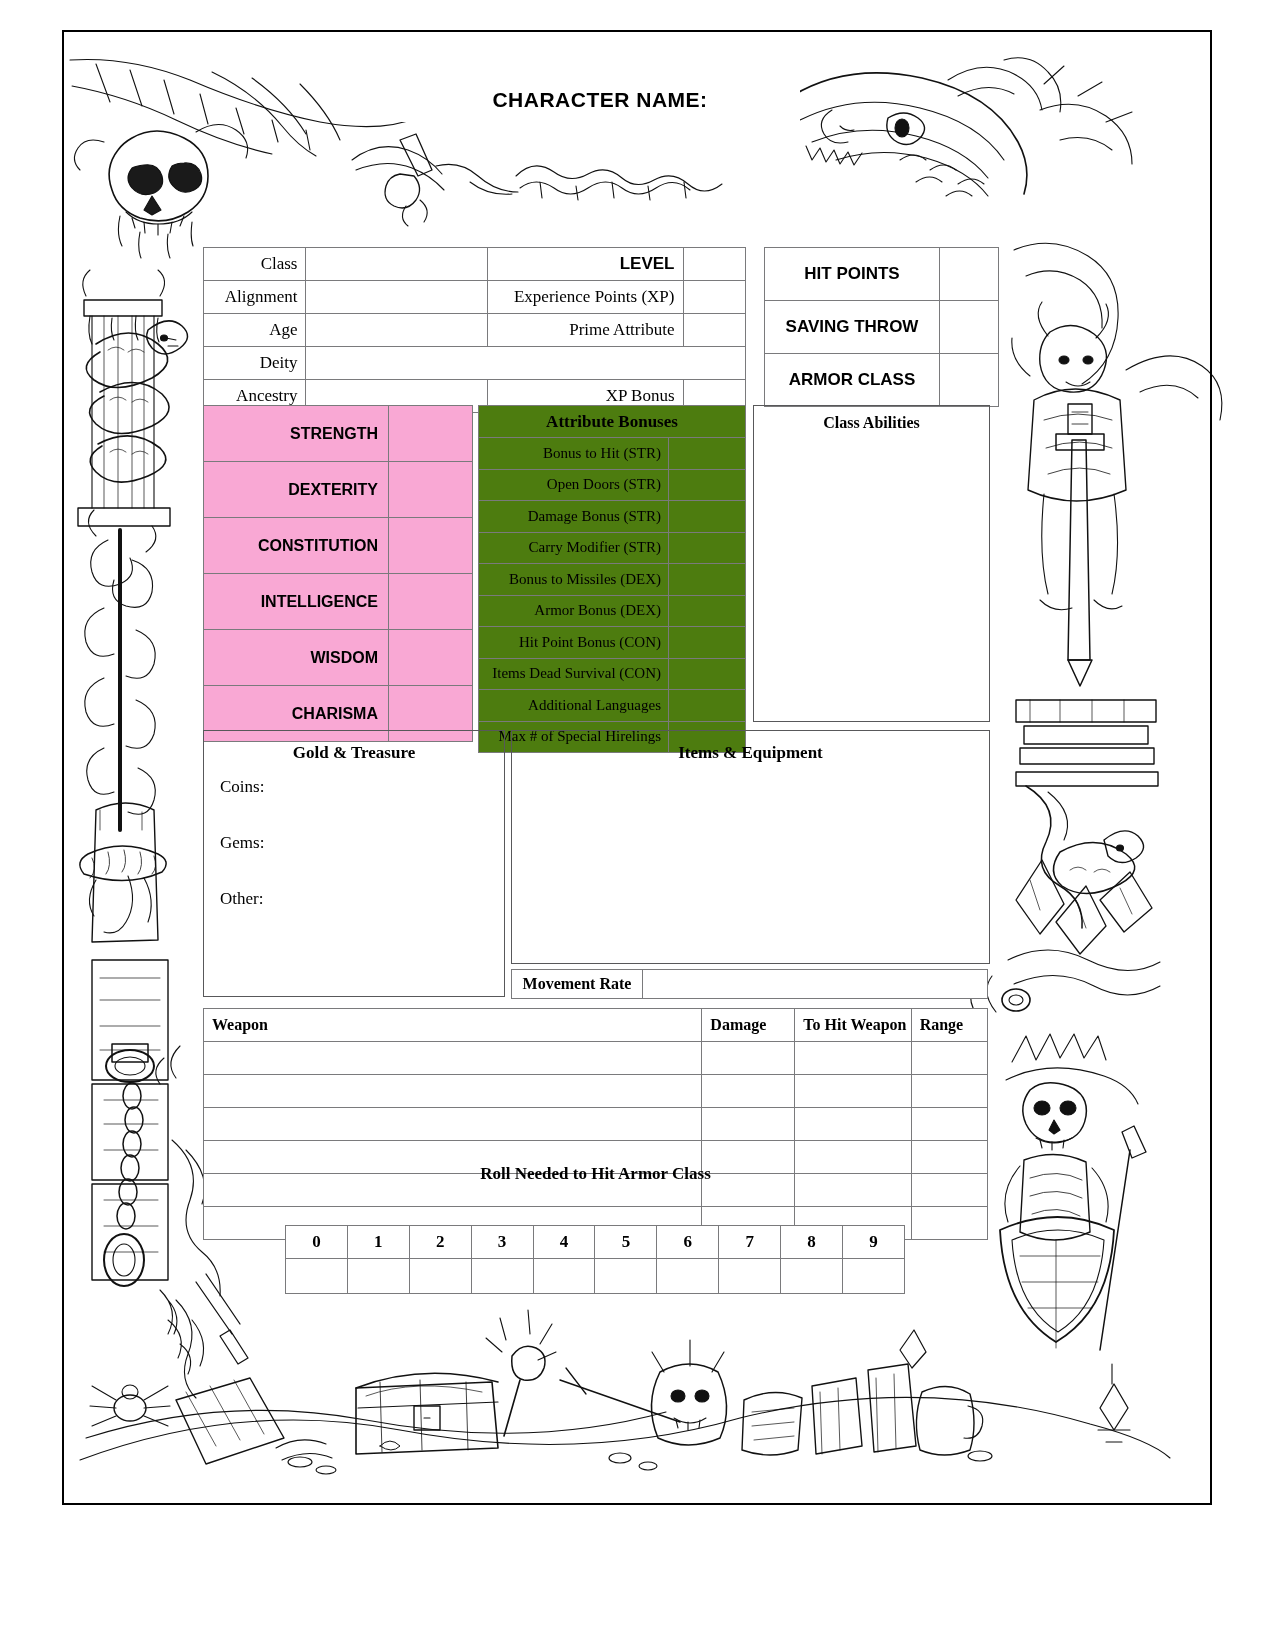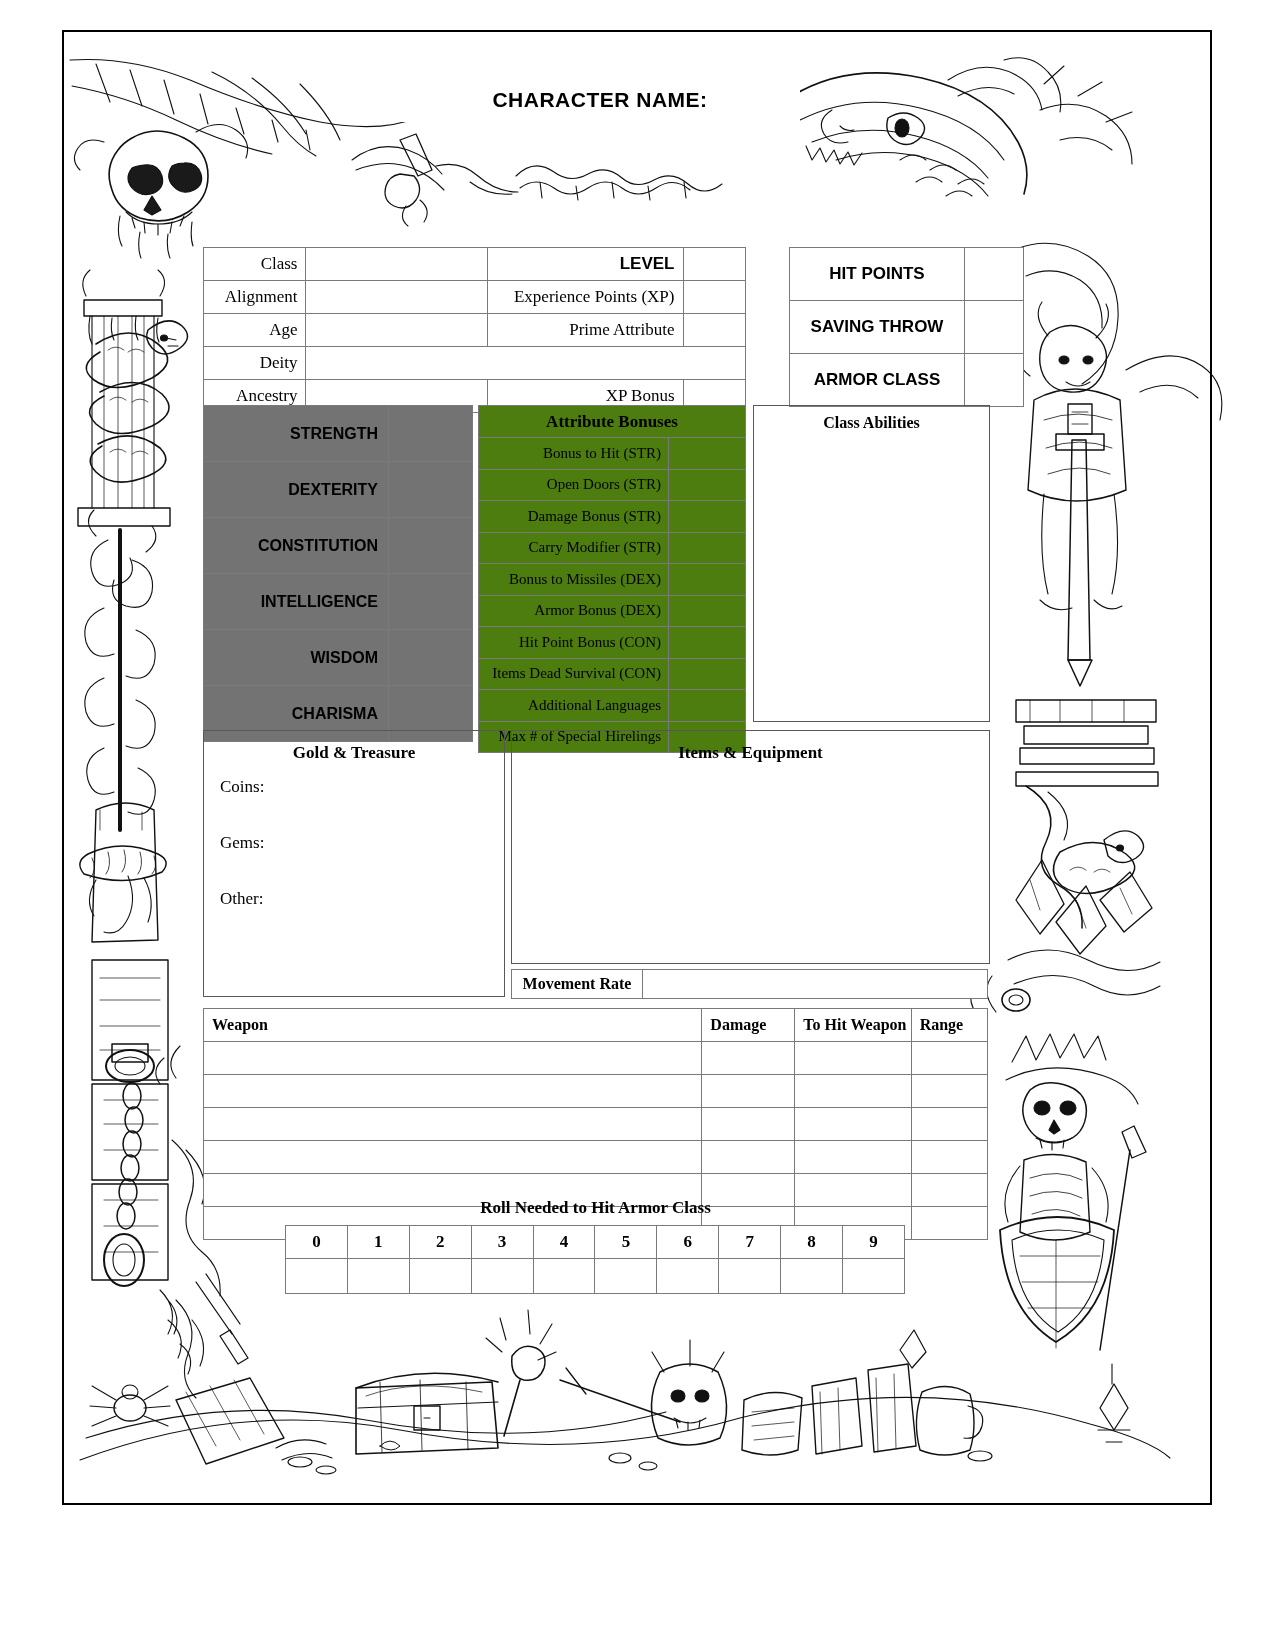--- a/index.html
+++ b/index.html
@@ -23,27 +23,27 @@
   
   .info{position:absolute;left:203px;top:247px;width:543px;}
   .info td{height:30px;font-size:17px;background:#fff;}
   .info .lab{width:96px;text-align:right;padding-right:8px;}
   .info .lab-wide{width:205px;text-align:right;padding-right:8px;}
   .info .val{width:210px;}
   .info .val-sm{width:70px;}
   .lvl{font-family:"Liberation Sans",sans-serif;font-weight:bold;font-size:15px;}
 
   
-  .hpbox{position:absolute;left:789px;top:247px;width:235px;}
+  .hpbox{position:absolute;left:764px;top:247px;width:235px;}
   .hpbox td{height:50px;font-family:"Liberation Sans",sans-serif;font-weight:bold;font-size:17px;text-align:center;background:#fff;}
   .hpbox .valcell{width:56px;}
 
   
   .attrs{position:absolute;left:203px;top:405px;width:270px;}
-  .attrs td{height:53px;font-family:"Liberation Sans",sans-serif;font-weight:bold;font-size:16px;text-align:right;padding-right:10px;background:#737373;}
+  .attrs td{height:53px;font-family:"Liberation Sans",sans-serif;font-weight:bold;font-size:16px;text-align:right;padding-right:10px;background:#f9a8d4;}
   .attrs .sc{width:72px;}
 
   
   .bonus{position:absolute;left:478px;top:405px;width:268px;}
   .bonus td{height:28.5px;font-size:15px;text-align:right;padding-right:7px;background:#4d7c0f;}
   .bonus .hdr{text-align:center;font-weight:bold;font-size:17px;padding:0;height:31px;}
   .bonus .bv{width:68px;}
 
   
   .abil{position:absolute;left:753px;top:405px;width:235px;height:315px;}
@@ -66,21 +66,21 @@
   
   .weap{position:absolute;left:203px;top:1008px;width:785px;}
   .weap td{height:30px;font-size:15px;background:#fff;}
   .weap .hd{font-weight:bold;font-size:16px;padding-left:8px;}
   .weap .c1{width:520px;}
   .weap .c2{width:85px;}
   .weap .c3{width:110px;}
   .weap .c4{width:68px;}
 
   
-  .rollhdr{position:absolute;left:203px;top:1198px;width:785px;text-align:center;font-weight:bold;font-size:17px;}
+  .rollhdr{position:absolute;left:203px;top:1164px;width:785px;text-align:center;font-weight:bold;font-size:17px;}
   .acgrid{position:absolute;left:285px;top:1225px;width:620px;}
   .acgrid td{height:30px;width:62px;text-align:center;font-weight:bold;font-size:17px;background:#fff;}
   .acgrid .blank{height:32px;font-weight:normal;}
 </style>
 </head>
 <body>
 
 <div class="page">
 
   <svg class="art" viewBox="0 0 1275 1650">

